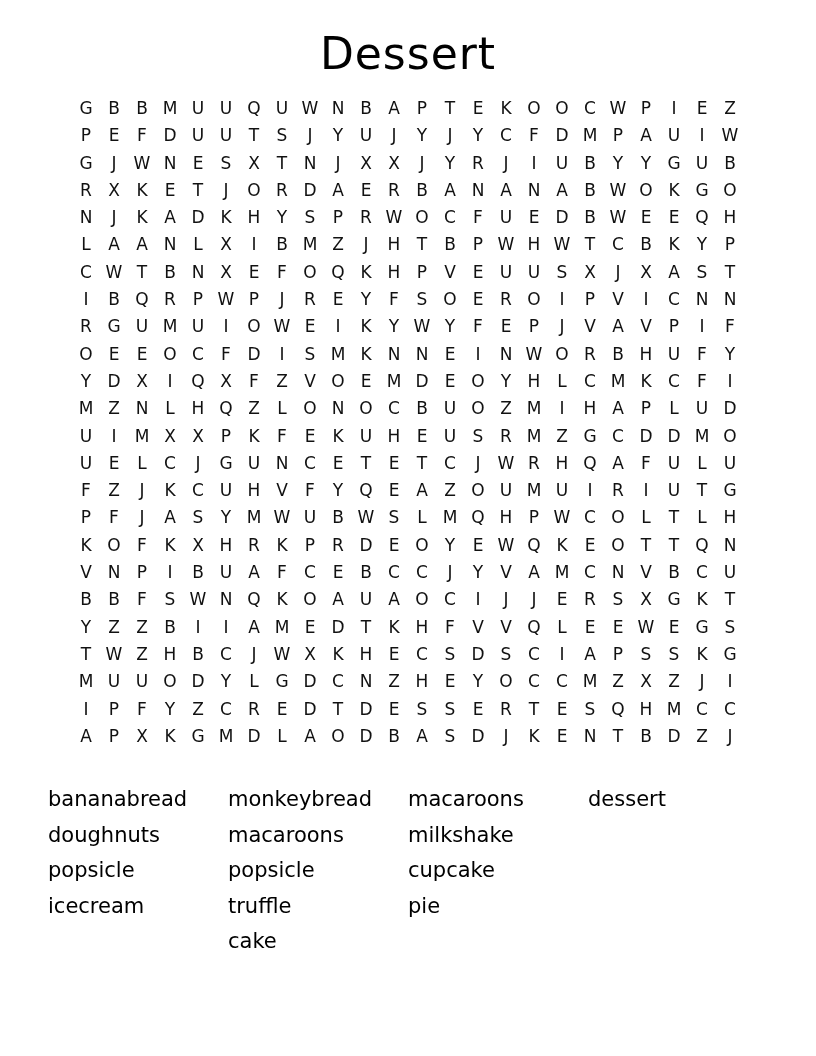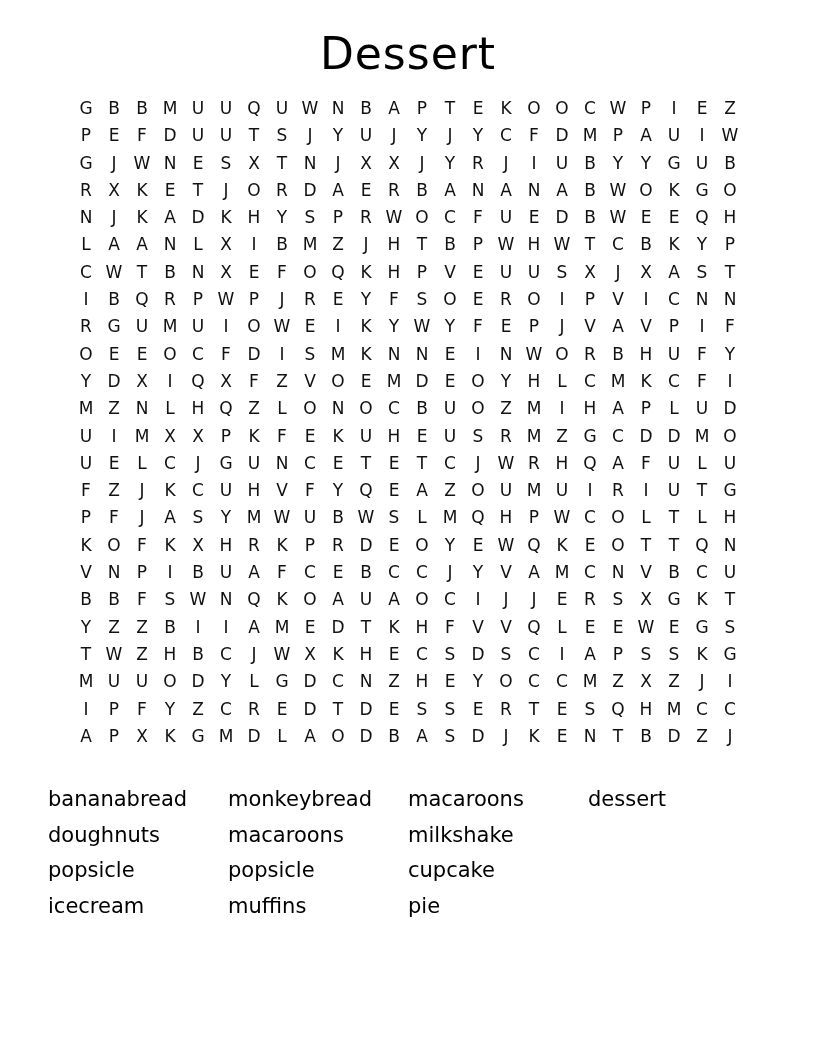--- a/index.html
+++ b/index.html
@@ -690,21 +690,22 @@
       <div class="word-col">
         <div class="word">bananabread</div>
         <div class="word">doughnuts</div>
         <div class="word">popsicle</div>
         <div class="word">icecream</div>
       </div>
       <div class="word-col">
         <div class="word">monkeybread</div>
         <div class="word">macaroons</div>
         <div class="word">popsicle</div>
-        <div class="word">muffins</div>
+        <div class="word">truffle</div>
+        <div class="word">cake</div>
       </div>
       <div class="word-col">
         <div class="word">macaroons</div>
         <div class="word">milkshake</div>
         <div class="word">cupcake</div>
         <div class="word">pie</div>
       </div>
       <div class="word-col">
         <div class="word">dessert</div>
       </div>

